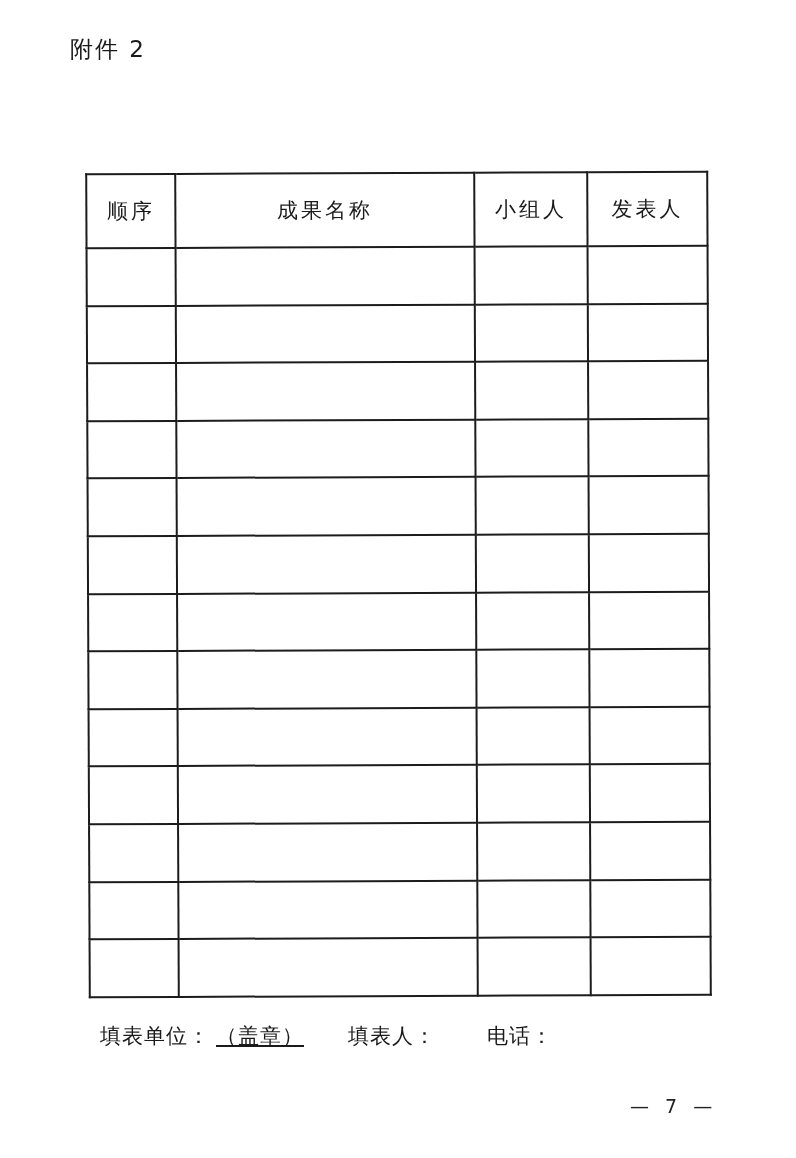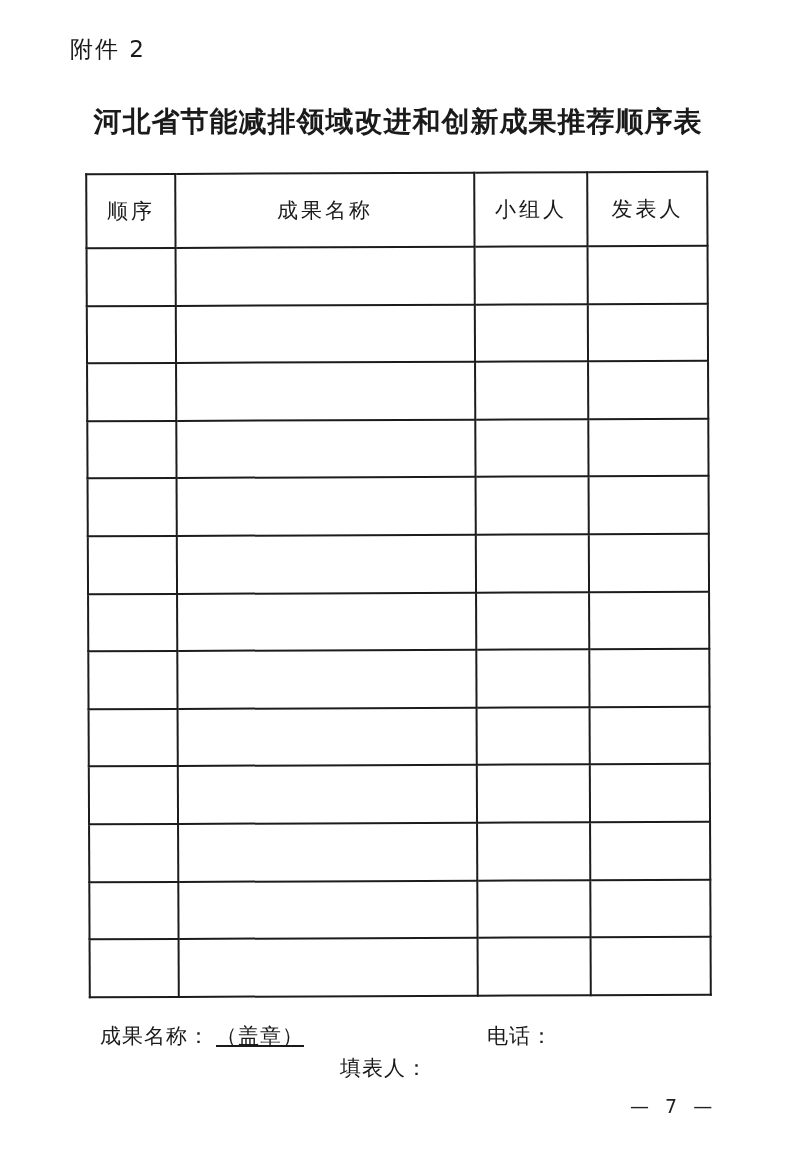--- a/index.html
+++ b/index.html
@@ -68,40 +68,39 @@
     position: absolute;
     top: 1022px;
     left: 0;
     width: 100%;
     height: 32px;
     font-size: 21px;
     letter-spacing: 1px;
   }
   .f-unit   { position: absolute; left: 100px; white-space: nowrap; }
   .f-seal   { position: absolute; left: 216px; white-space: nowrap; text-decoration: underline; }
-  .f-person { position: absolute; left: 340px; white-space: nowrap; margin-top: 32px; }
+  .f-person { position: absolute; left: 348px; white-space: nowrap; }
   .f-phone  { position: absolute; left: 487px; white-space: nowrap; }
   .pagenum {
     position: absolute;
     left: 630px;
     top: 1095px;
     font-size: 19px;
     letter-spacing: 5px;
     white-space: nowrap;
     color: #222;
   }
 </style>
 </head>
 <body>
 
 <div class="page">
 
   <div class="attachment">附件 2</div>
 
-  <h1 class="title">河北省节能减排领域改进和创新成果推荐顺序表</h1>
 
   <div class="table-wrap">
     <table class="form-table">
       <colgroup>
         <col class="c1">
           <col class="c2">
           <col class="c3">
           <col class="c4">
       </colgroup>
       <thead>
@@ -189,21 +188,21 @@
             <td></td>
             <td></td>
             <td></td>
             <td></td>
           </tr>
         </tbody>
     </table>
   </div>
 
   <div class="footer">
-    <span class="f-unit">成果名称：</span>
+    <span class="f-unit">填表单位：</span>
     <span class="f-seal">（盖章）</span>
     <span class="f-person">填表人：</span>
     <span class="f-phone">电话：</span>
   </div>
 
   <div class="pagenum">— 7 —</div>
 
 </div>
 
 </body></html>

